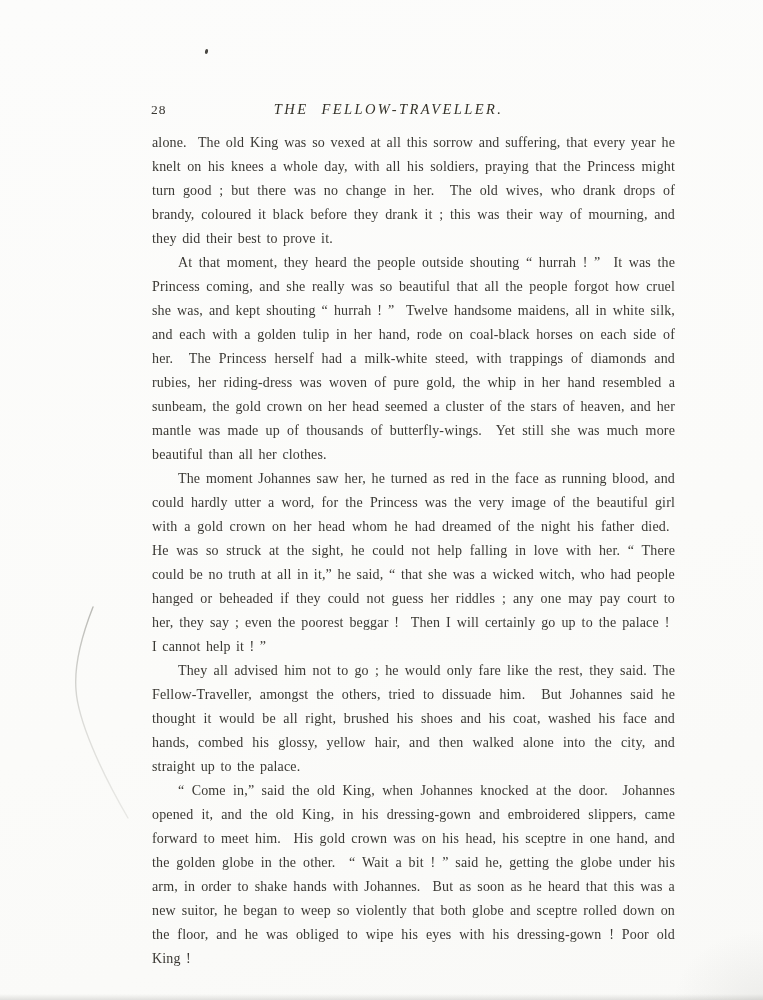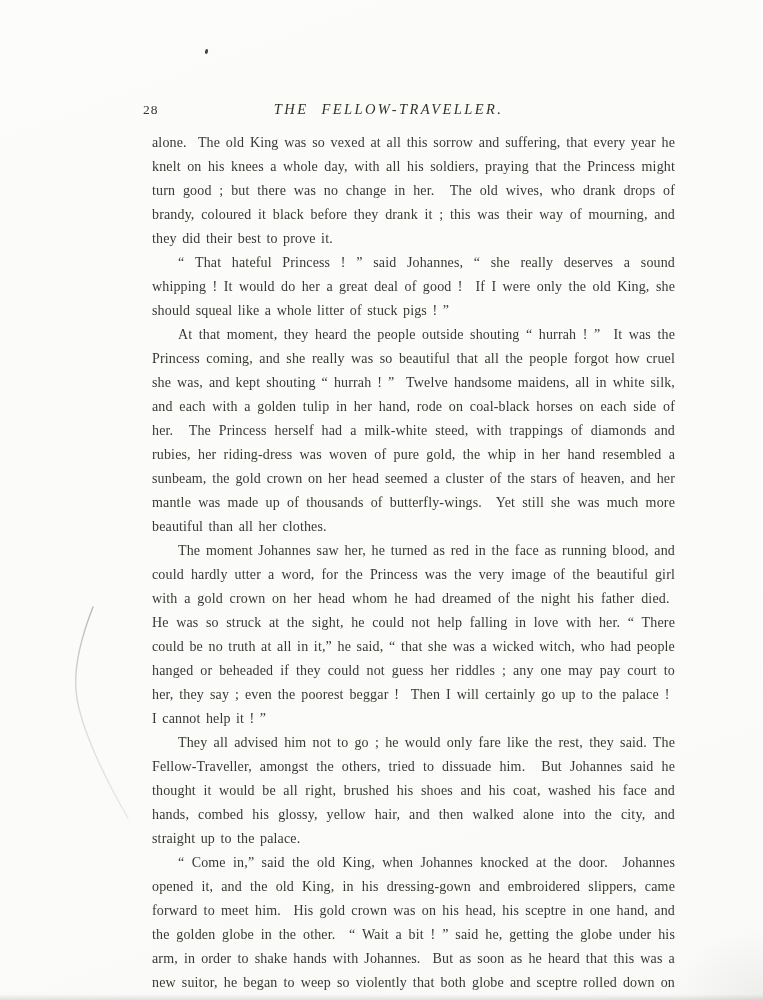--- a/index.html
+++ b/index.html
@@ -11,21 +11,21 @@
     position: relative;
     width: 763px;
     height: 1000px;
     margin: 0;
     background: linear-gradient(160deg, #fcfcfb 0%, #fbfbf9 60%, #f9f9f7 100%);
     overflow: hidden;
   }
   .page-num {
     position: absolute;
     top: 102px;
-    left: 143px;
+    left: 151px;
     font-size: 13.5px;
     letter-spacing: 1px;
     color: #3a3833;
   }
   .running-title {
     position: absolute;
     top: 101px;
     left: 0;
     width: 763px;
     text-align: center;
@@ -88,21 +88,20 @@
 <body>
 
 <div class="page">
 
   <span class="page-num">28</span>
 
   <div class="running-title">THE FELLOW-TRAVELLER.</div>
 
   <div class="text-block">
       <p>alone.&nbsp; The old King was so vexed at all this sorrow and suffering, that every year he knelt on his knees a whole day, with all his soldiers, praying that the Princess might turn good&nbsp;; but there was no change in her.&nbsp; The old wives, who drank drops of brandy, coloured it black before they drank it&nbsp;; this was their way of mourning, and they did their best to prove it.</p>
-      <p class="indent">“&nbsp;That hateful Princess&nbsp;!&nbsp;” said Johannes, “&nbsp;she really deserves a sound whipping&nbsp;! It would do her a great deal of good&nbsp;!&nbsp; If I were only the old King, she should squeal like a whole litter of stuck pigs&nbsp;!&nbsp;”</p>
       <p class="indent">At that moment, they heard the people outside shouting “&nbsp;hurrah&nbsp;!&nbsp;”&nbsp; It was the Princess coming, and she really was so beautiful that all the people forgot how cruel she was, and kept shouting “&nbsp;hurrah&nbsp;!&nbsp;”&nbsp; Twelve handsome maidens, all in white silk, and each with a golden tulip in her hand, rode on coal-black horses on each side of her.&nbsp; The Princess herself had a milk-white steed, with trappings of diamonds and rubies, her riding-dress was woven of pure gold, the whip in her hand resembled a sunbeam, the gold crown on her head seemed a cluster of the stars of heaven, and her mantle was made up of thousands of butterfly-wings.&nbsp; Yet still she was much more beautiful than all her clothes.</p>
       <p class="indent">The moment Johannes saw her, he turned as red in the face as running blood, and could hardly utter a word, for the Princess was the very image of the beautiful girl with a gold crown on her head whom he had dreamed of the night his father died.&nbsp; He was so struck at the sight, he could not help falling in love with her. “&nbsp;There could be no truth at all in it,” he said, “&nbsp;that she was a wicked witch, who had people hanged or beheaded if they could not guess her riddles&nbsp;; any one may pay court to her, they say&nbsp;; even the poorest beggar&nbsp;!&nbsp; Then I will certainly go up to the palace&nbsp;!&nbsp; I cannot help it&nbsp;!&nbsp;”</p>
       <p class="indent">They all advised him not to go&nbsp;; he would only fare like the rest, they said. The Fellow-Traveller, amongst the others, tried to dissuade him.&nbsp; But Johannes said he thought it would be all right, brushed his shoes and his coat, washed his face and hands, combed his glossy, yellow hair, and then walked alone into the city, and straight up to the palace.</p>
       <p class="indent">“&nbsp;Come in,” said the old King, when Johannes knocked at the door.&nbsp; Johannes opened it, and the old King, in his dressing-gown and embroidered slippers, came forward to meet him.&nbsp; His gold crown was on his head, his sceptre in one hand, and the golden globe in the other.&nbsp; “&nbsp;Wait a bit&nbsp;!&nbsp;” said he, getting the globe under his arm, in order to shake hands with Johannes.&nbsp; But as soon as he heard that this was a new suitor, he began to weep so violently that both globe and sceptre rolled down on the floor, and he was obliged to wipe his eyes with his dressing-gown&nbsp;! Poor old King&nbsp;!</p>
     </div>
 
   <svg class="pencil-mark" width="90" height="240" viewBox="0 0 90 240">
     <defs>
       <linearGradient id="fade" x1="0" y1="0" x2="0" y2="1">
         <stop offset="0" stop-color="#aeaea9" stop-opacity="0.85"></stop>

